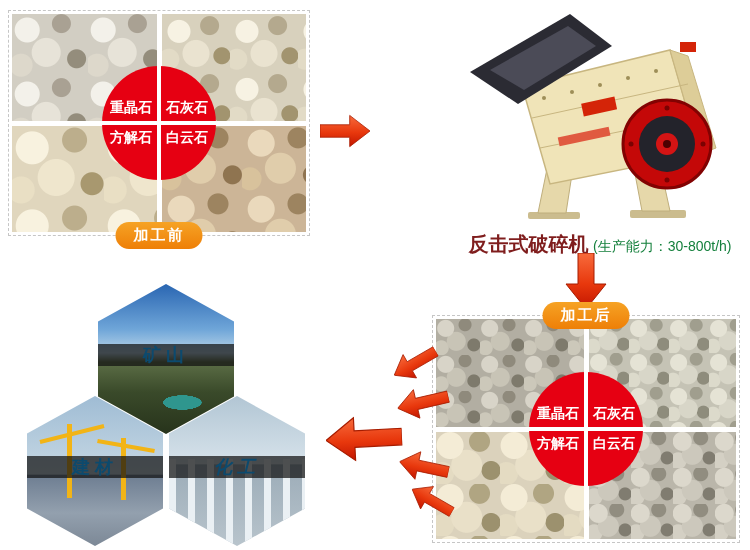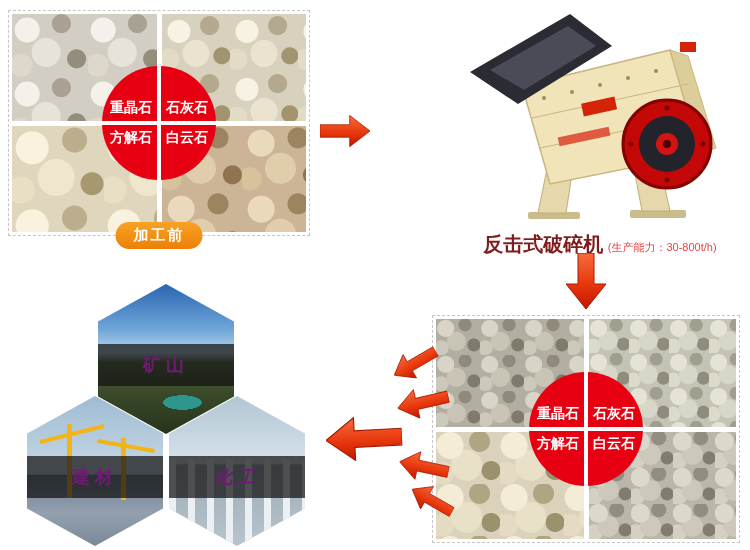--- a/index.html
+++ b/index.html
@@ -87,21 +87,21 @@
          background:linear-gradient(#f6a325,#ee7f07);color:#fff;font-size:15px;font-weight:bold;
          padding:4px 18px;border-radius:16px;z-index:3;white-space:nowrap;letter-spacing:2px;}
   .badge-bottom{bottom:-14px;}
   .badge-top{top:-14px;}
 
   
   .machine{position:absolute;left:466px;top:6px;width:262px;height:222px;}
   .machine svg{display:block;width:100%;height:100%;}
   .caption{position:absolute;left:450px;top:231px;width:300px;text-align:center;white-space:nowrap;}
   .m-name{font-size:20px;font-weight:bold;color:#7f1d1d;}
-  .m-cap{font-size:11px;color:#ef4444;}
+  .m-cap{font-size:14px;color:#15803d;}
 
   
   .arrow{position:absolute;}
   .arrow svg{display:block;width:100%;height:100%;}
   .arrow-right{left:320px;top:110px;width:50px;height:42px;}
   .arrow-down{left:565px;top:253px;width:42px;height:56px;}
   .fa{position:absolute;}
   .fa svg{display:block;width:100%;height:auto;}
   .fa1{left:326px;top:416px;width:76px;transform:rotate(-3deg);}
   .fa2{left:391px;top:349px;width:48px;transform:rotate(-30deg);}
@@ -123,22 +123,22 @@
   .crane{position:absolute;background:#f2b416;}
   .crane-mast1{left:40px;top:28px;width:5px;height:74px;}
   .crane-jib1{left:12px;top:36px;width:66px;height:4px;transform:rotate(-14deg);}
   .crane-mast2{left:94px;top:42px;width:5px;height:62px;}
   .crane-jib2{left:70px;top:48px;width:58px;height:4px;transform:rotate(10deg);}
   .photo-chem{background-image:
       repeating-linear-gradient(90deg,#eaf0f4 0 7px,rgba(0,0,0,0) 7px 19px),
       linear-gradient(180deg,#b2c6d4 0%,#d6e2ea 45%,#9cacb8 46%,#b8c4cc 100%);
       background-size:100% 58%,100% 100%;background-position:0 100%,0 0;
       background-repeat:no-repeat,no-repeat;}
-  .hex-label-bar{position:absolute;left:0;right:0;top:calc(50% - 15px);height:42px;
-      background:rgba(16,16,16,.72);color:#701a75;display:flex;align-items:center;
+  .hex-label-bar{position:absolute;left:0;right:0;top:calc(50% - 15px);height:22px;
+      background:rgba(16,16,16,.72);color:#0c4a6e;display:flex;align-items:center;
       justify-content:center;font-size:18px;font-weight:bold;letter-spacing:5px;z-index:2;}
 </style>
 </head>
 <body>
 
 <svg width="0" height="0" style="position:absolute" aria-hidden="true">
   <defs>
     <linearGradient id="redGrad" x1="0" y1="0" x2="0" y2="1">
       <stop offset="0" stop-color="#f76b3c"></stop>
       <stop offset="0.55" stop-color="#e8380d"></stop>
@@ -223,20 +223,21 @@
     <div class="cell tex7"></div>
     <div class="cell tex8"></div>
     <div class="wheel">
       <span class="cross-h"></span>
       <span class="cross-v"></span>
       <span class="wl wl-tl">重晶石</span>
       <span class="wl wl-tr">石灰石</span>
       <span class="wl wl-bl">方解石</span>
       <span class="wl wl-br">白云石</span>
     </div>
+    <div class="badge badge-top">加工后</div>
   </div>
 
   <div class="fa fa1">
     <svg viewBox="0 0 64 38">
         <path d="M0 19 L24 1 L24 12 L64 12 L64 26 L24 26 L24 37 Z" fill="url(#redGrad)" stroke="#a61c00" stroke-width="1"></path>
       </svg>
   </div>
   <div class="fa fa2">
     <svg viewBox="0 0 64 38">
         <path d="M0 19 L24 1 L24 12 L64 12 L64 26 L24 26 L24 37 Z" fill="url(#redGrad)" stroke="#a61c00" stroke-width="1"></path>

